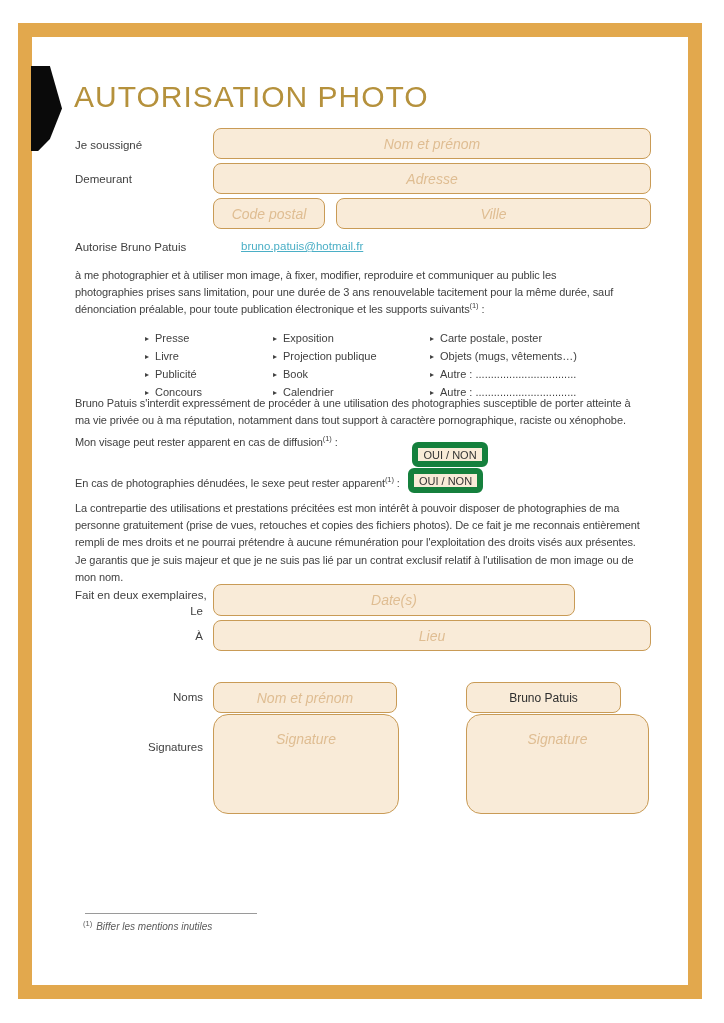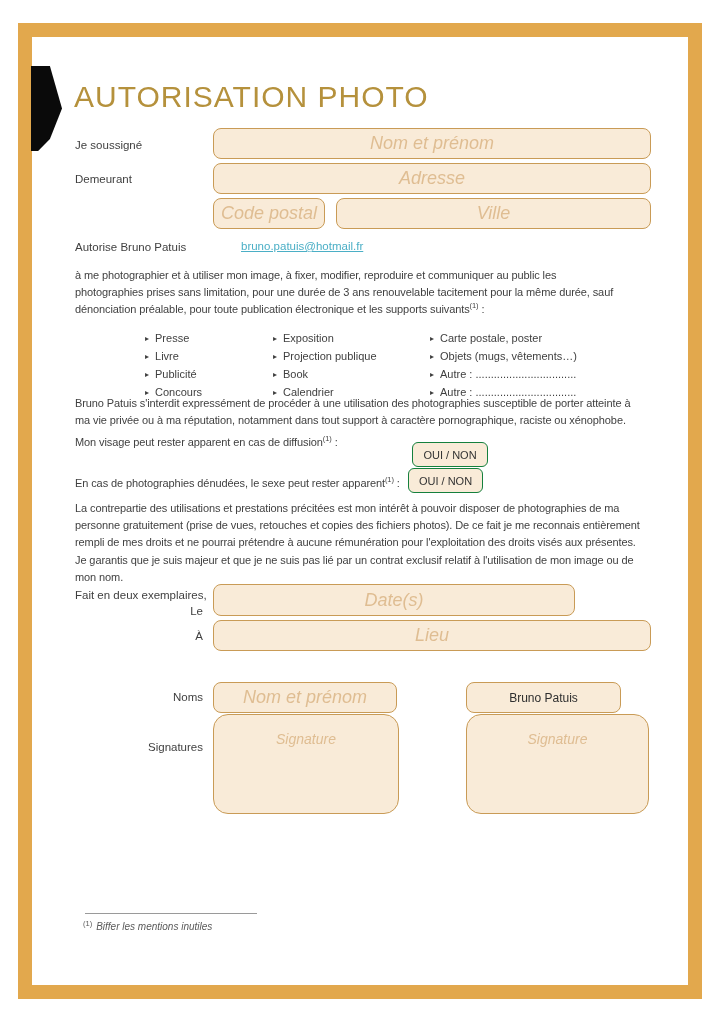--- a/index.html
+++ b/index.html
@@ -8,29 +8,29 @@
   .frame{position:absolute;left:18px;top:23px;width:684px;height:976px;
          border:14px solid #e2a84d;box-sizing:border-box;}
   .ribbon{position:absolute;left:31px;top:66px;width:31px;height:85px;background:#0a0a0a;
           clip-path:polygon(0% 0%,61% 0%,100% 50%,61% 86%,23% 100%,0% 100%);}
   .title{position:absolute;left:74px;top:80px;font-size:30px;font-weight:400;
          color:#b5913c;letter-spacing:1px;white-space:nowrap;}
   .label{position:absolute;font-size:11.5px;color:#3f3f3f;white-space:nowrap;}
   .rlabel{text-align:right;}
   .field{position:absolute;background:#f9ebd8;border:1px solid #c99b56;border-radius:8px;
          box-sizing:border-box;display:flex;align-items:center;justify-content:center;}
-  .ph{font-style:italic;color:#dfbd92;font-size:18px;}
+  .ph{font-style:italic;color:#dfbd92;font-size:14px;}
   .para{position:absolute;font-size:11px;line-height:17px;letter-spacing:-0.1px;white-space:nowrap;}
   .line{display:block;}
   .ref{font-size:7.5px;vertical-align:super;line-height:0;}
   .bullets-col{position:absolute;font-size:11px;line-height:16px;white-space:nowrap;}
   .bullet-item{display:block;}
   .bullet-glyph{font-size:8px;margin-right:6px;position:relative;top:-1px;}
   .email{position:absolute;font-size:11.5px;color:#4bafc6;text-decoration:underline;white-space:nowrap;cursor:pointer;padding-left:28px;}
-  .btn{position:absolute;background:#f9ebd8;border:1px solid #15803d;border-radius:6px;
+  .btn{position:absolute;background:#f9ebd8;border:6px solid #15803d;border-radius:6px;
        box-sizing:border-box;display:flex;align-items:center;justify-content:center;
        font-size:11px;color:#333333;cursor:pointer;}
   .namebox-text{font-size:12px;color:#2f2f2f;font-style:normal;}
   .sigfield{border-radius:15px;align-items:flex-start;}
   .sig-ph{margin-top:16px;font-size:14px;}
   .foot-line{position:absolute;left:85px;top:913px;width:172px;height:1px;background:#9a9a9a;}
   .footnote{position:absolute;left:83px;top:919px;font-size:10px;color:#595959;white-space:nowrap;}
   .footnote .fref{font-size:7.5px;vertical-align:super;color:#595959;font-style:normal;}
   .footnote .ftext{font-style:italic;margin-left:4px;}
 </style>

